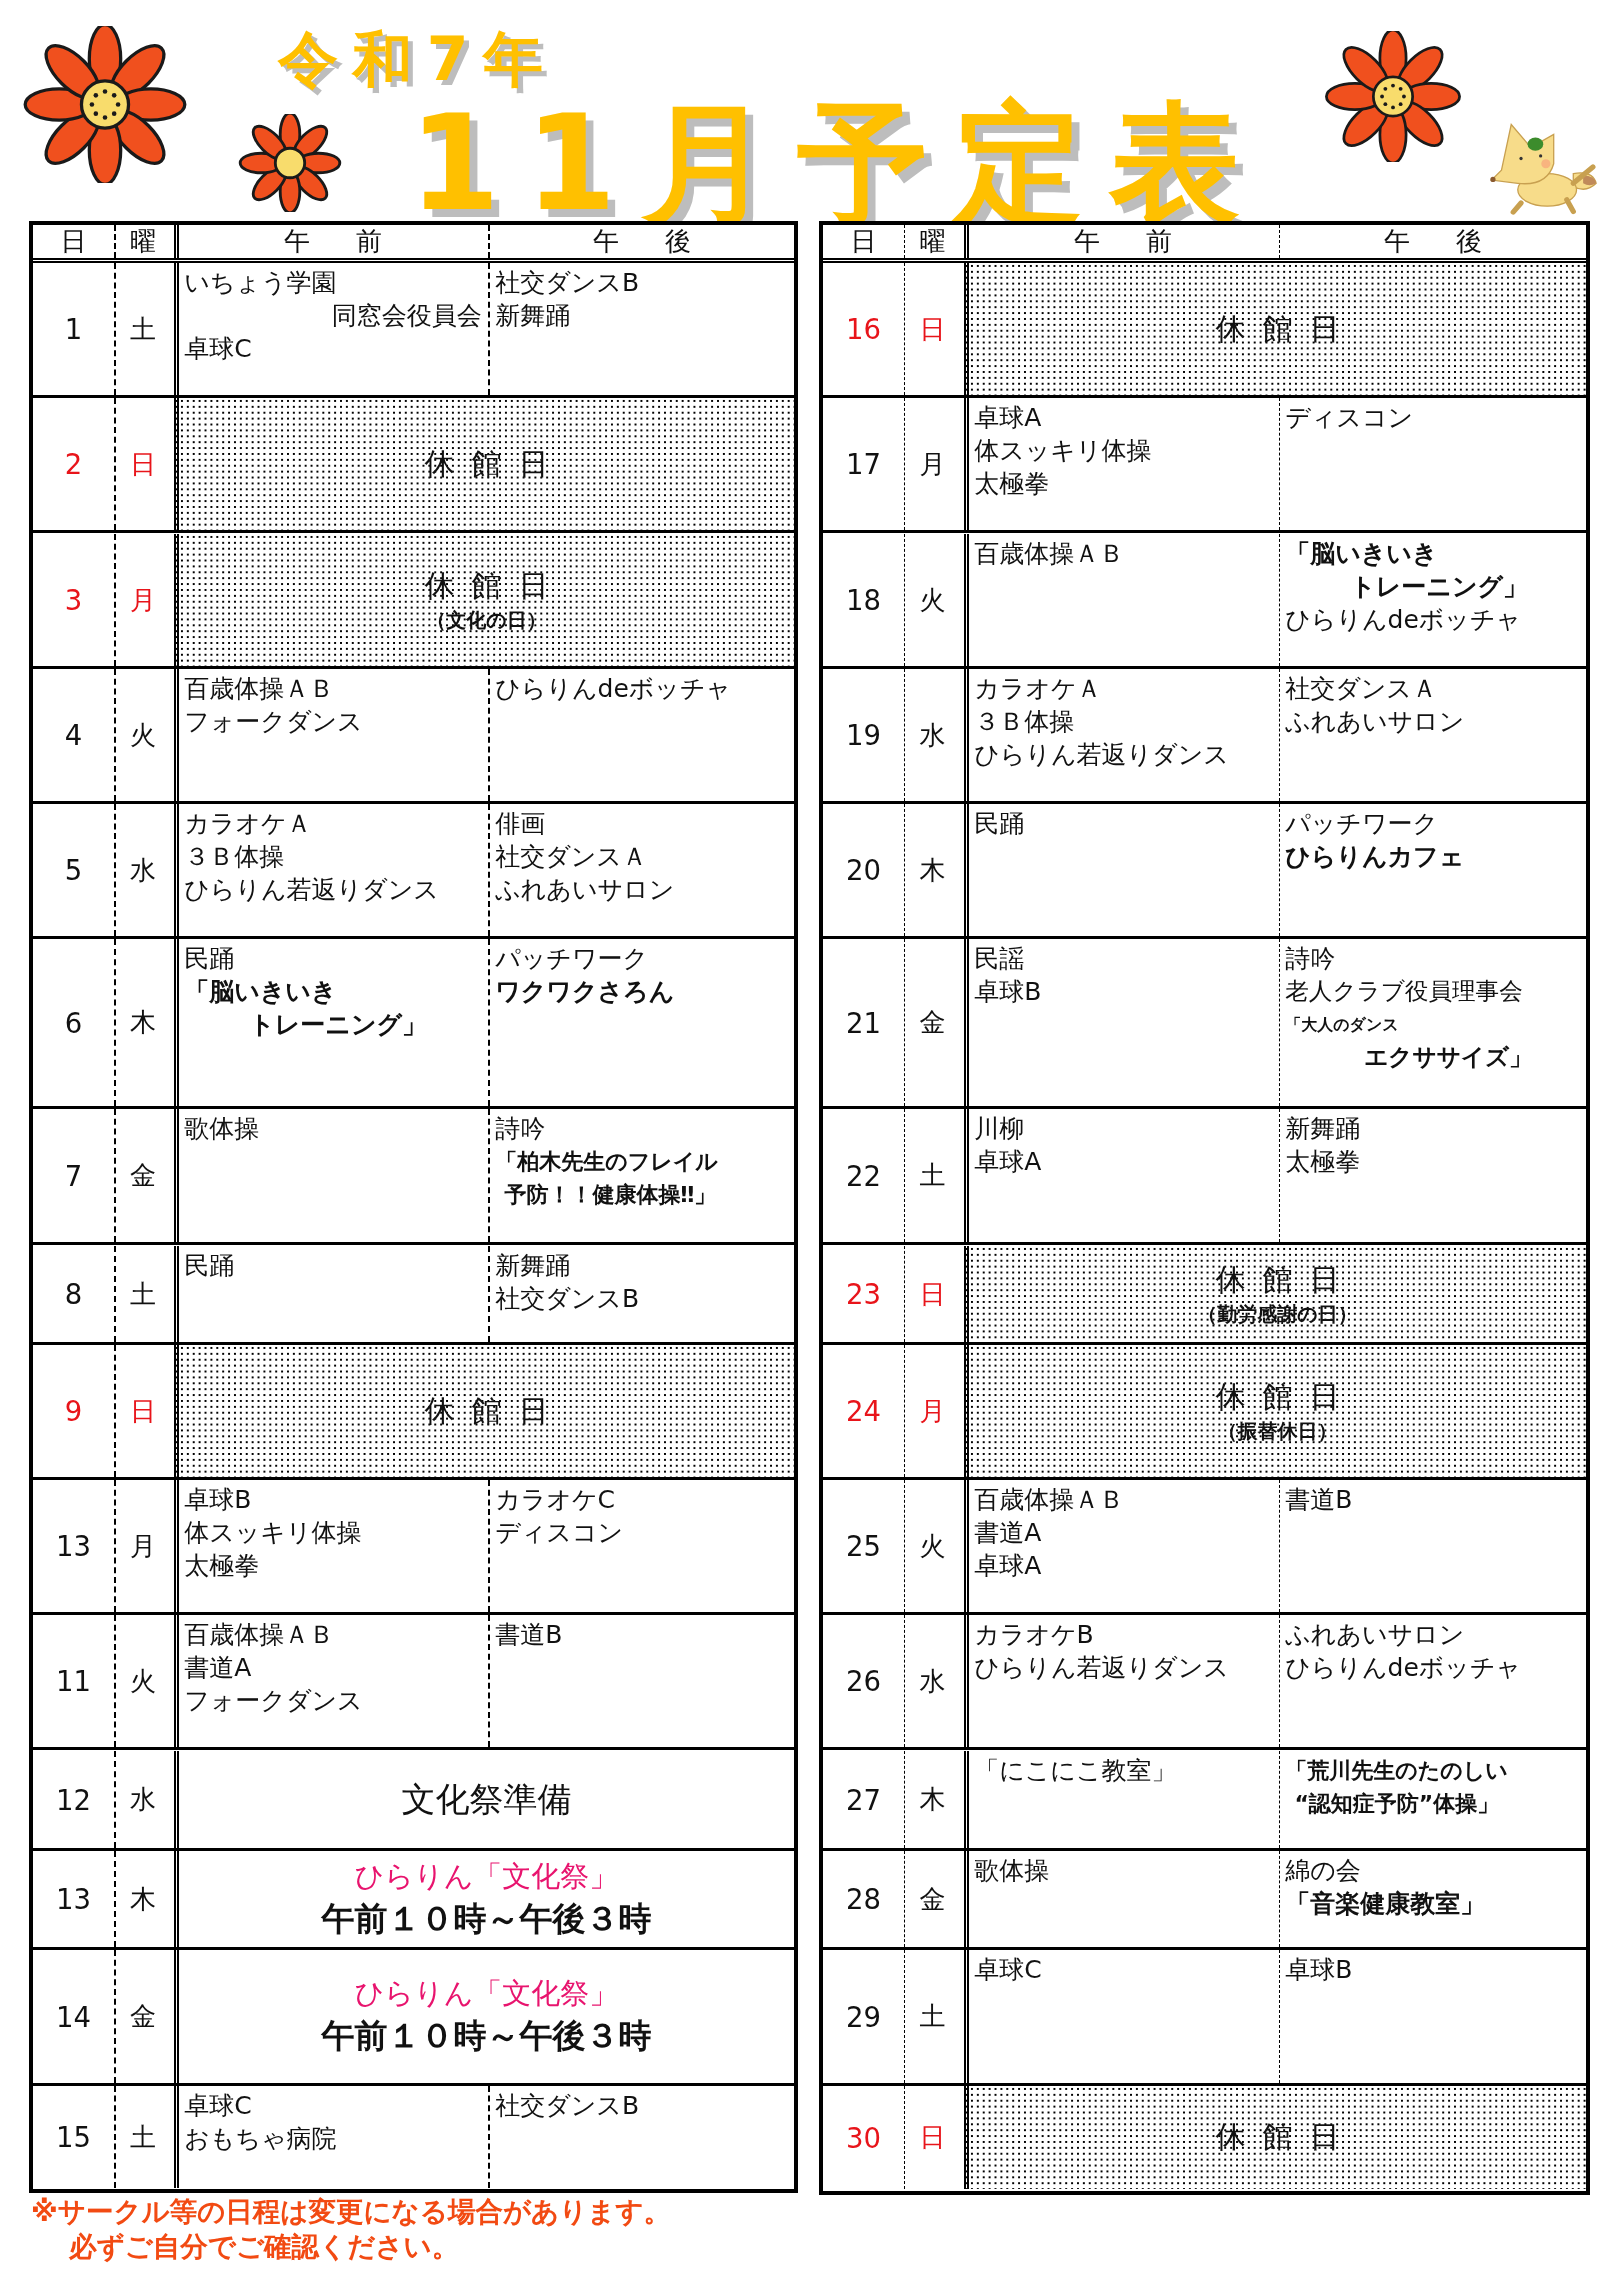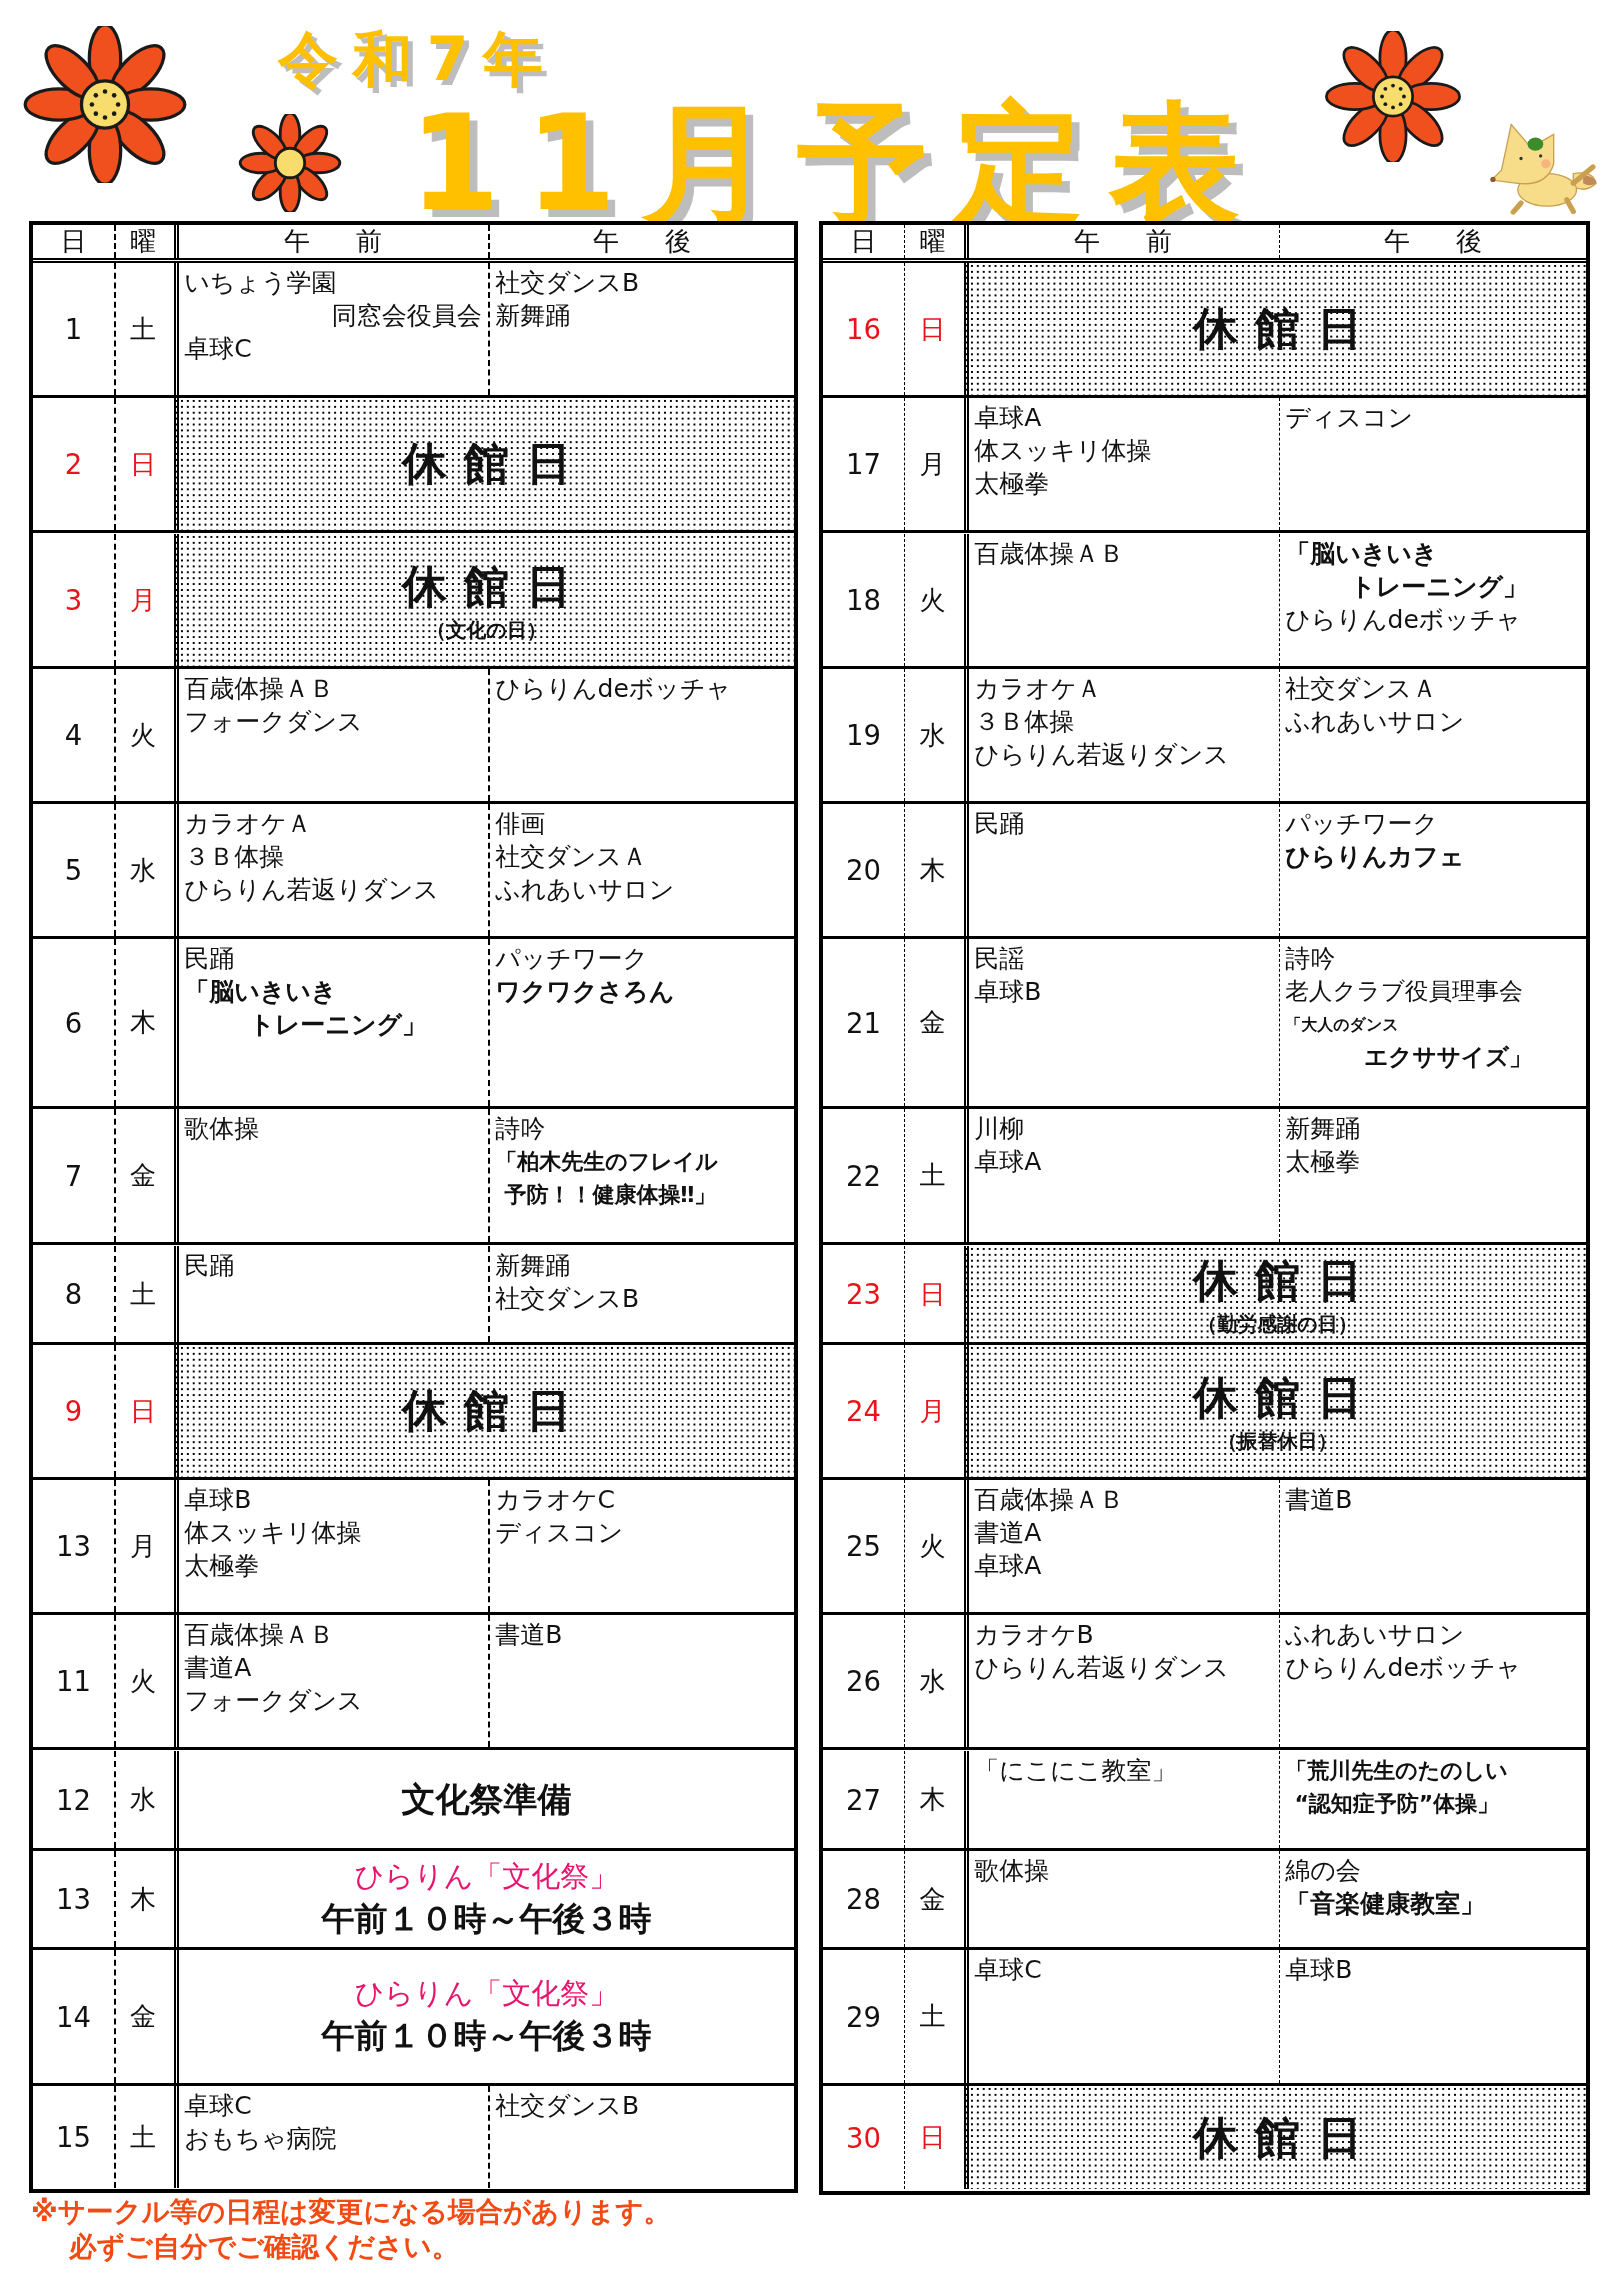--- a/index.html
+++ b/index.html
@@ -40,25 +40,25 @@
   .row .c-day { font-size:27.5px; }
   .red { color:#e8141a; }
 
   .row .c-am, .row .c-pm { padding:2.6px 0 0 5.2px; font-size:25px; line-height:33px; white-space:pre; }
   .bold { font-weight:bold; }
   .indent-right { text-align:right; padding-right:5.2px; }
 
   .closed { background-color:#fff;
             background-image:radial-gradient(#000 0.7px, transparent 1px);
             background-size:5.9px 5.9px; display:flex; flex-direction:column; align-items:center; justify-content:center; }
-  .closed .main { font-size:45px; font-weight:bold; letter-spacing:17px; margin-right:-17px; background:transparent;text-align:right; }
+  .closed .main { font-size:30px; font-weight:normal; letter-spacing:17px; margin-right:-17px; background:transparent;text-align:right; }
   .closed .sub  { font-size:20px; font-weight:bold; }
 
   .event { display:flex; flex-direction:column; align-items:center; justify-content:center; }
-  .event .big { font-size:34px; font-weight:bold; }
+  .event .big { font-size:34px; font-weight:normal; }
   .event .pink { color:#e8146e; font-size:29px; font-weight:normal; }
   .event .time { font-size:33px; font-weight:bold; }
   .event .green { color:#12a84a; font-size:26px; font-weight:bold; }
 
   .footer { position:absolute; left:31px; top:2194px; color:#f24a12; font-size:27.5px; font-weight:bold; line-height:35px; }
   .footer .l2 { padding-left:38px; }
 </style>
 </head>
 <body>
 

